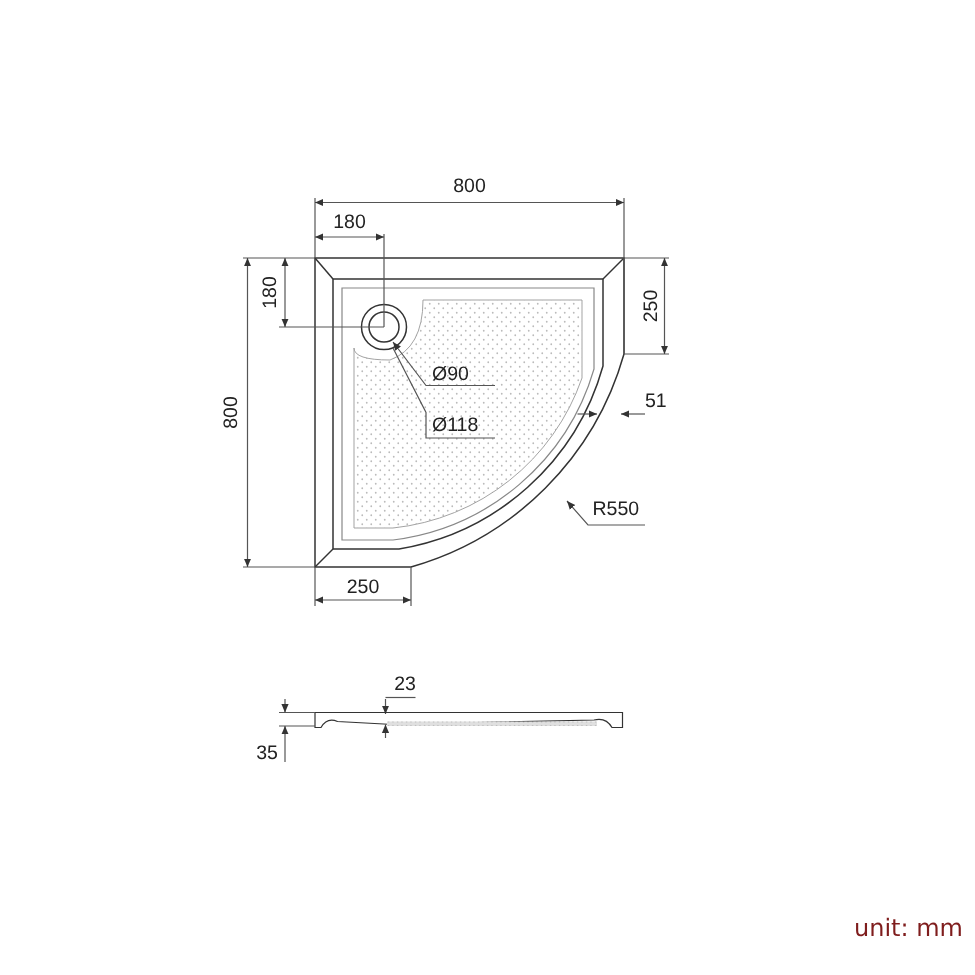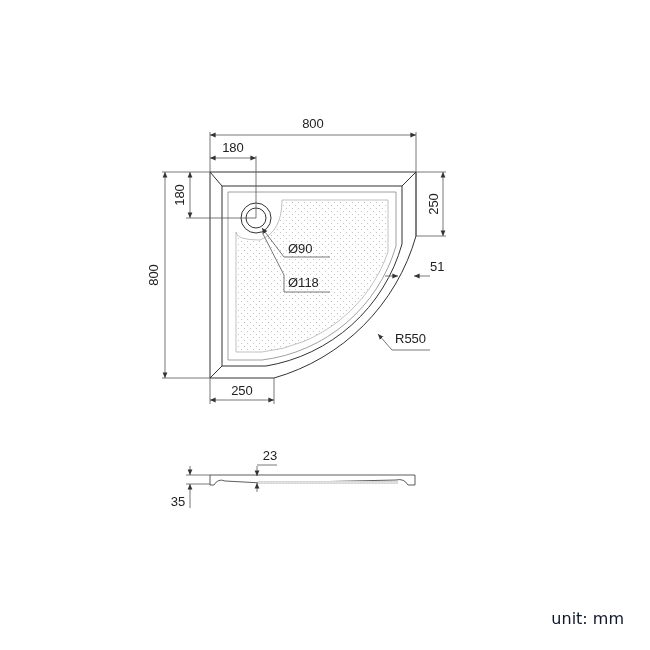--- a/index.html
+++ b/index.html
@@ -1,19 +1,19 @@
 <!DOCTYPE html>
 <html><head>
 <meta charset="utf-8">
 <style>
   html, body { margin:0; padding:0; background:#ffffff; }
   body { width:650px; height:650px; position:relative; overflow:hidden; font-family:"Liberation Sans", sans-serif; }
   svg { position:absolute; left:0; top:0; }
   .dim-text { font-family:"Liberation Sans", sans-serif; font-size:13px; fill:#222; }
-  .unit { position:absolute; right:26px; bottom:22px; font-size:16px; color:#0f172a; font-family:"DejaVu Sans", sans-serif; }
+  .unit { position:absolute; right:8px; bottom:22px; font-size:16px; color:#7f1d1d; font-family:"DejaVu Sans", sans-serif; }
 </style>
 </head>
 <body>
 
 <svg width="650" height="650" viewBox="0 0 650 650">
   <defs>
     <pattern id="dots" width="6" height="6" patternUnits="userSpaceOnUse">
       <circle cx="1.5" cy="1.5" r="0.6" fill="#bbb"></circle>
       <circle cx="4.5" cy="4.5" r="0.6" fill="#bbb"></circle>
     </pattern>

